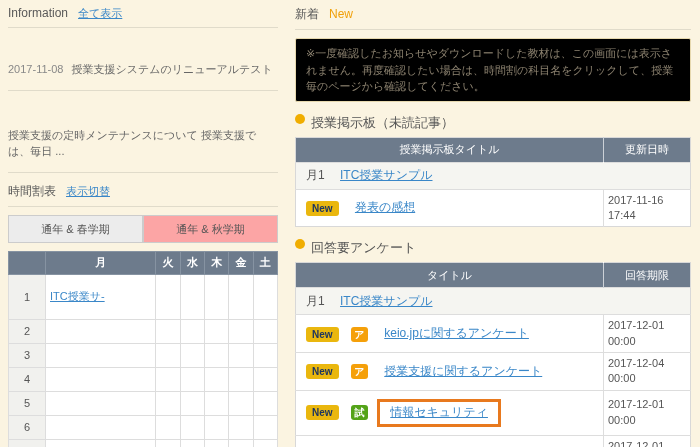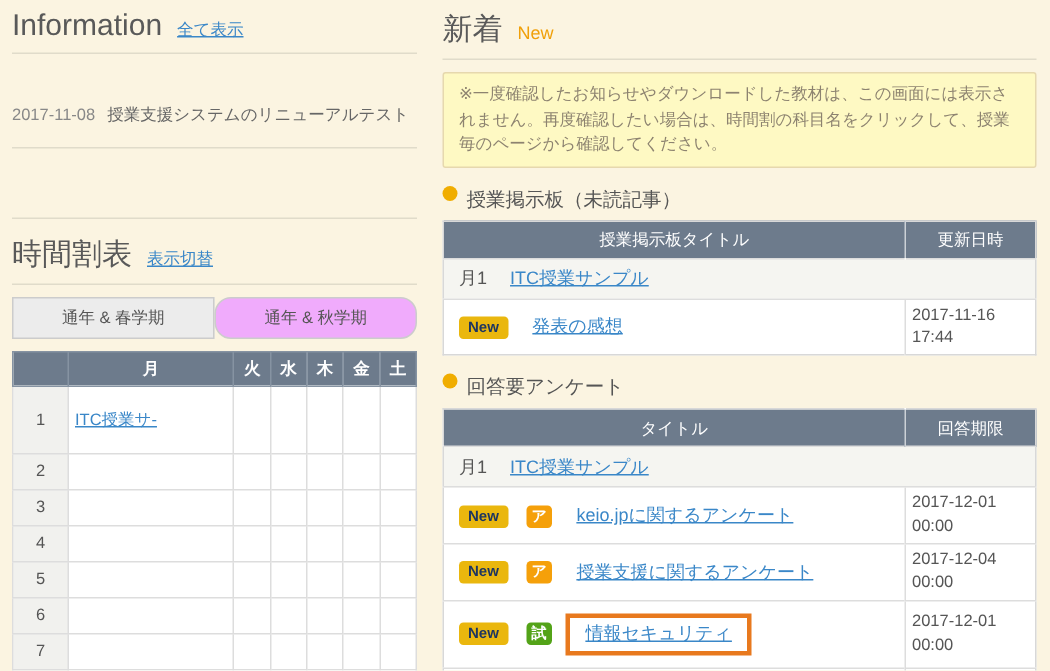--- a/index.html
+++ b/index.html
@@ -11,21 +11,21 @@
   }
   a{color:#3a87c8;text-decoration:underline;cursor:pointer;}
   .hr{border-top:1px solid #e0dbca;height:0;margin:6px 0 0 0;}
 
   
   .left-col{position:absolute;left:8px;top:6px;width:270px;}
   .right-col{position:absolute;left:295px;top:6px;width:396px;}
 
   
   .panel-head{display:flex;align-items:baseline;gap:10px;}
-  .h1{font-size:20px;color:#595959;}
+  .h1{font-size:12px;color:#595959;}
   .head-link{font-size:11px;}
   .new-inline{font-size:12px;color:#f0a00a;}
 
   
   .info-entry{padding:6px 0;font-size:11px;color:#666;line-height:1.45;margin-top:28px;}
   .info-entry .date{color:#888;margin-right:8px;}
   .info-entry .line2{margin-top:3px;color:#666;}
 
   
   .badge-new{
@@ -39,39 +39,39 @@
     margin-left:9px;vertical-align:middle;
   }
 
   
   .tabs{display:flex;margin-top:8px;}
   .tab{
     flex:1;height:26px;line-height:26px;text-align:center;
     font-size:11px;color:#555;border:1px solid #ccc;cursor:pointer;
   }
   .tab.inactive{background:#ececec;}
-  .tab.active{background:#f0abfc;border-radius:11px;}
+  .tab.active{background:#fca5a5;}
 
   
   table{border-collapse:collapse;}
   .timetable{width:270px;margin-top:8px;font-size:11px;background:#fff;}
   .timetable th{
     background:#6d7b8c;color:#fff;font-weight:bold;height:20px;
     border:1px solid #8693a2;font-size:11px;
   }
   .timetable td{border:1px solid #ddd;background:#fff;text-align:center;color:#555;}
   .timetable td.rowlab{background:#f1f1ee;width:34px;}
   .timetable tr.empty td{height:21px;}
   .timetable td.course-cell{text-align:left;padding:3px 4px;line-height:1.35;height:38px;vertical-align:middle;}
   .timetable tr.other-row td{height:24px;}
   .timetable td.other-cell{text-align:left;padding:2px 8px;}
 
   
   .notice-box{
-    margin-top:8px;border:1px solid #e6d8ae;background:#fef9c3;
+    margin-top:8px;border:1px solid #e6d8ae;background:#000000;
     padding:6px 10px;font-size:11px;color:#8d8370;line-height:1.5;
     border-radius:2px;
   }
   .section-title{margin-top:12px;font-size:13px;color:#555;display:flex;gap:6px;}
   .bullet{width:10px;height:10px;border-radius:50%;background:#f0ad00;display:inline-block;}
 
   .news-table{width:396px;margin-top:5px;background:#fff;border:1px solid #d8d8d8;font-size:12px;}
   .news-table th{
     background:#6d7b8c;color:#fff;font-weight:normal;font-size:11px;height:22px;
   }
@@ -102,20 +102,21 @@
     <a class="head-link">全て表示</a>
   </div>
   <div class="hr"></div>
 
   <div class="info-entry">
     <span class="date">2017-11-08</span><span>授業支援システムのリニューアルテスト</span>
   </div>
   <div class="hr"></div>
 
   <div class="info-entry">
+    <div class="line2">授業支援の定時メンテナンスについて 授業支援では、毎日 ...</div>
   </div>
   <div class="hr"></div>
 
   <div class="panel-head" style="margin-top:10px;">
     <span class="h1">時間割表</span>
     <a class="head-link">表示切替</a>
   </div>
   <div class="hr"></div>
 
   <div class="tabs">

